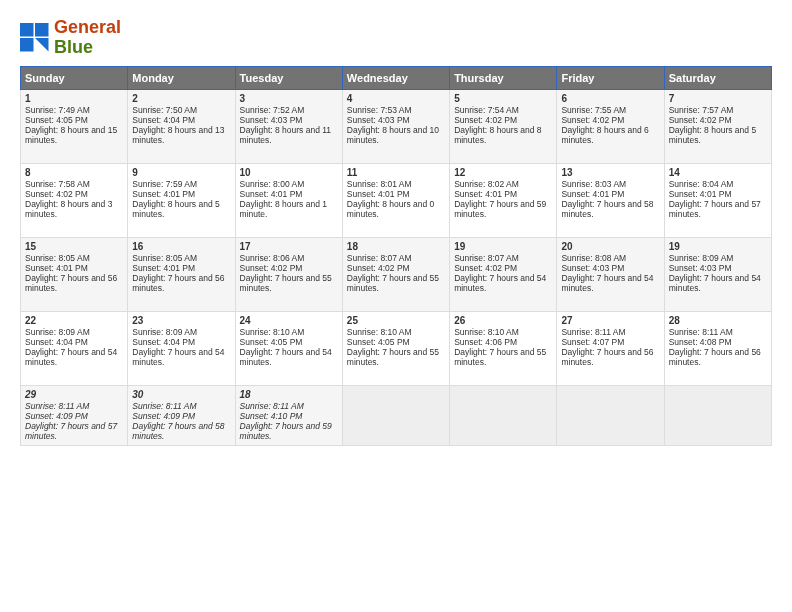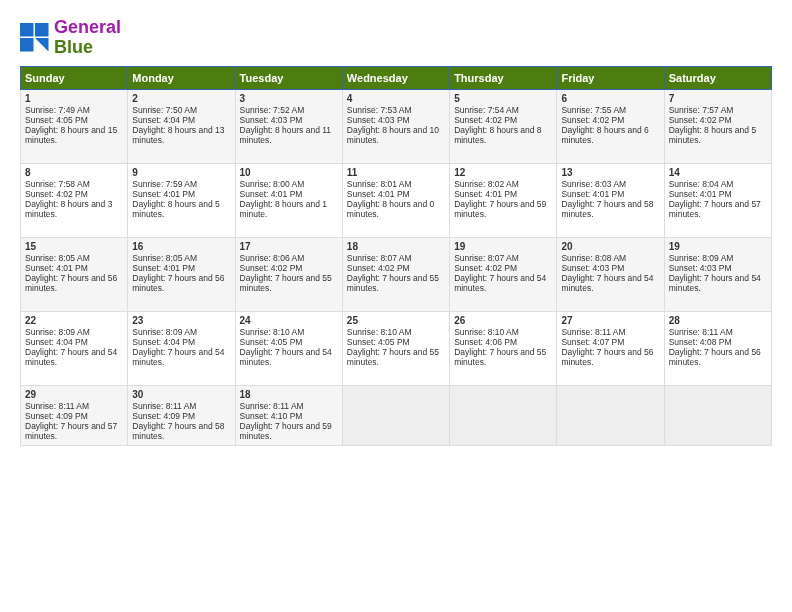--- a/index.html
+++ b/index.html
@@ -26,21 +26,21 @@
       display: flex;
       align-items: center;
     }
     .logo-text {
       font-size: 18px;
       font-weight: bold;
       color: #333;
       line-height: 1.1;
     }
     .logo-text span {
-      color: #a21caf;
+      color: #c2410c;
     }
     .logo-icon {
       width: 30px;
       height: 30px;
       margin-right: 4px;
     }
     .title-block {
       text-align: right;
     }
     .month-title {
@@ -51,21 +51,21 @@
     .location {
       font-size: 14px;
       color: #555;
     }
     table {
       width: 100%;
       border-collapse: collapse;
       table-layout: fixed;
     }
     th {
-      background-color: #4d7c0f;
+      background-color: #737373;
       color: #fff;
       font-size: 11px;
       font-weight: bold;
       padding: 5px 4px;
       text-align: left;
       border: 1px solid #3366bb;
     }
     td {
       vertical-align: top;
       font-size: 8.5px;
@@ -85,20 +85,21 @@
       font-weight: bold;
       font-size: 10px;
       display: block;
       margin-bottom: 1px;
     }
     .empty-cell {
       background: #eee !important;
     }
     .last-row td {
       height: 60px;
+      font-style: italic;
     }
   </style>
 </head>
 <body>
 <div class="page">
 
   <div class="header">
     <div class="logo">
       <svg class="logo-icon" viewBox="0 0 40 40">
         <rect x="0" y="0" width="18" height="18" fill="#1a6dcc"></rect>

